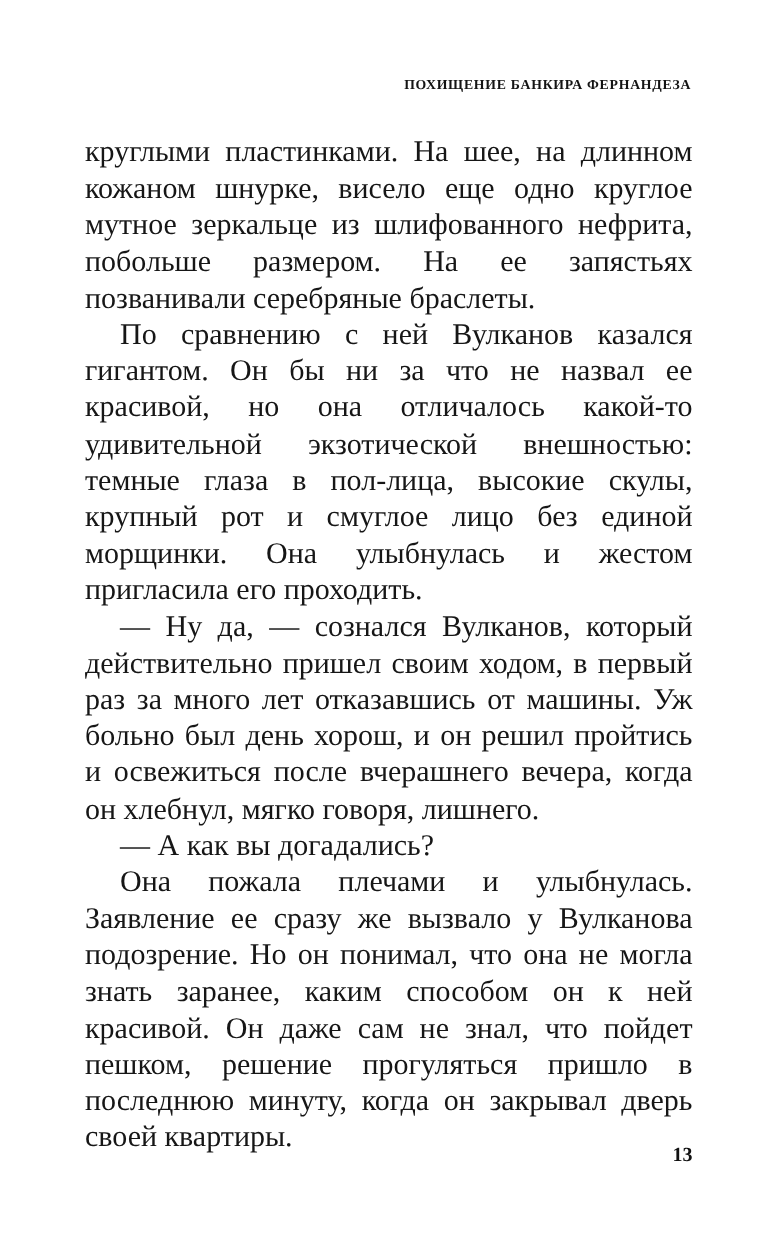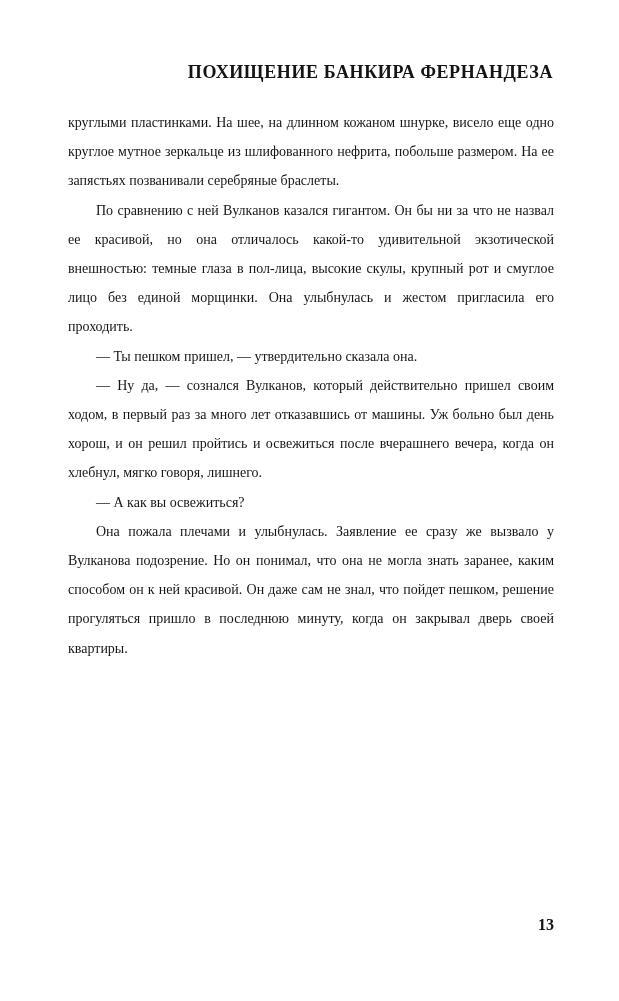--- a/index.html
+++ b/index.html
@@ -24,34 +24,34 @@
     background: #ffffff;
   }
   .running-head {
     position: absolute;
     left: 68px;
     top: 62px;
     width: 485px;
     text-align: right;
     font-family: "Liberation Serif", serif;
     font-weight: bold;
-    font-size: 18px;
+    font-size: 11px;
     letter-spacing: 0.6px;
     color: #141414;
     text-transform: uppercase;
   }
   .text-block {
     position: absolute;
     left: 68px;
     top: 108px;
     width: 486px;
   }
   p.para {
     margin: 0;
-    font-size: 14px;
+    font-size: 24px;
     line-height: 29.2px;
     text-align: justify;
     text-justify: inter-word;
     color: #161616;
     hyphens: manual;
   }
   p.indent {
     text-indent: 28px;
     font-family: Liberation Serif, serif;
   }
@@ -73,21 +73,20 @@
 </head>
 <body>
 
 <div class="page">
 
   <div class="running-head">Похищение банкира Фернандеза</div>
 
   <div class="text-block">
     <p class="para">круглыми пластинками. На шее, на длинном кожаном шнурке, висело еще одно круглое мутное зеркальце из шлифованного нефрита, побольше размером. На ее запястьях позванивали серебряные браслеты.</p>
     <p class="para indent">По сравнению с ней Вулканов казался гигантом. Он бы ни за что не назвал ее красивой, но она отличалось какой-то удивительной экзотической внешностью: темные глаза в пол-лица, высокие скулы, крупный рот и смуглое лицо без единой морщинки. Она улыбнулась и жестом пригласила его проходить.</p>
-    <p class="para indent">— Ты пешком пришел, — утвердительно сказала она.</p>
     <p class="para indent">— Ну да, — сознался Вулканов, который действительно пришел своим ходом, в первый раз за много лет отказавшись от машины. Уж больно был день хорош, и он решил пройтись и освежиться после вчерашнего вечера, когда он хлебнул, мягко говоря, лишнего.</p>
-    <p class="para indent">— А как вы освежиться?</p>
+    <p class="para indent">— А как вы догадались?</p>
     <p class="para indent">Она пожала плечами и улыбнулась. Заявление ее сразу же вызвало у Вулканова подозрение. Но он понимал, что она не могла знать заранее, каким способом он к ней красивой. Он даже сам не знал, что пойдет пешком, решение прогуляться пришло в последнюю минуту, когда он закрывал дверь своей квартиры.</p>
   </div>
 
   <div class="folio">13</div>
 
 </div>
 
 </body></html>

